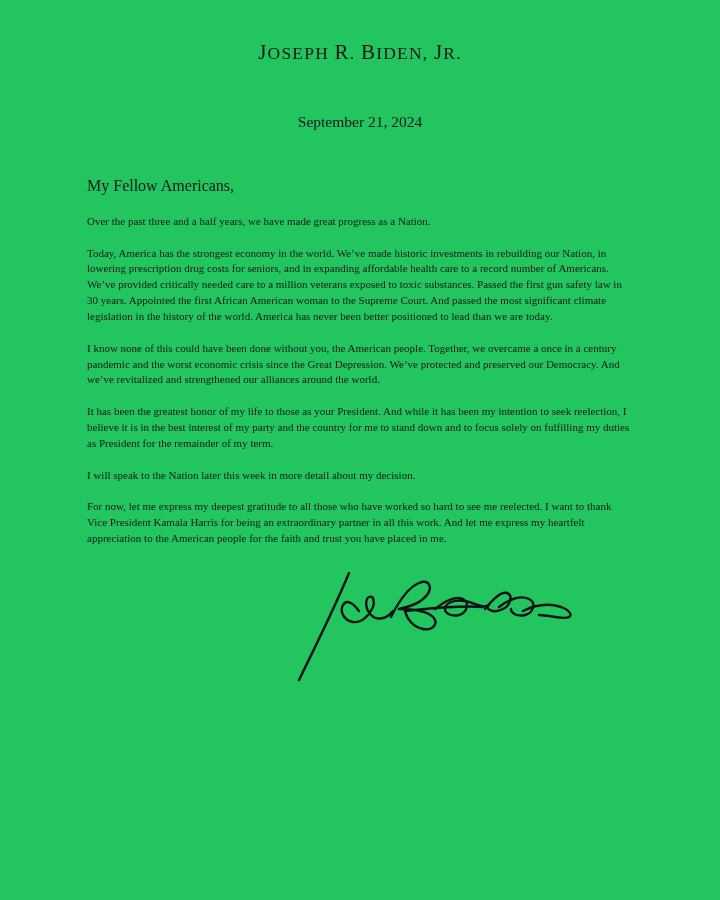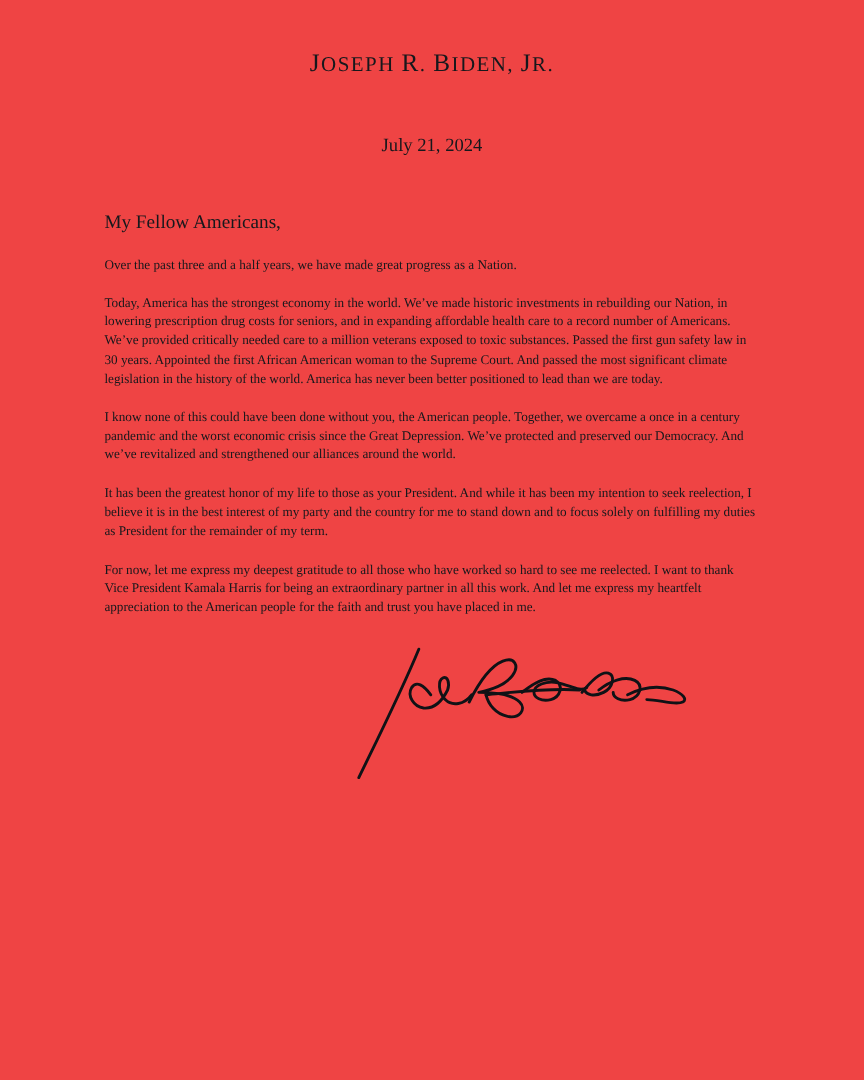--- a/index.html
+++ b/index.html
@@ -11,21 +11,21 @@
     width: 720px;
     height: 900px;
     overflow: hidden;
     font-family: "Liberation Serif", serif;
     color: #1a1a1a;
   }
   .page {
     position: relative;
     width: 720px;
     height: 900px;
-    background: #ef4444;
+    background: #22c55e;
     box-sizing: border-box;
   }
   .letterhead {
     text-align: center;
     padding-top: 40px;
     letter-spacing: 1.2px;
     font-size: 17.5px;
     color: #16181c;
   }
   .letterhead .small-caps-first {
@@ -67,28 +67,29 @@
     top: 0;
   }
 </style>
 </head>
 <body>
 
 <div class="page">
 
   <div class="letterhead"><span class="small-caps-first">J</span>OSEPH <span class="small-caps-first">R</span>. <span class="small-caps-first">B</span>IDEN, <span class="small-caps-first">J</span>R.</div>
 
-  <div class="date">July 21, 2024</div>
+  <div class="date">September 21, 2024</div>
 
   <div class="body-text">
     <div class="salutation">My Fellow Americans,</div>
     <p class="para">Over the past three and a half years, we have made great progress as a Nation.</p>
     <p class="para">Today, America has the strongest economy in the world. We’ve made historic investments in rebuilding our Nation, in lowering prescription drug costs for seniors, and in expanding affordable health care to a record number of Americans. We’ve provided critically needed care to a million veterans exposed to toxic substances. Passed the first gun safety law in 30 years. Appointed the first African American woman to the Supreme Court. And passed the most significant climate legislation in the history of the world. America has never been better positioned to lead than we are today.</p>
     <p class="para">I know none of this could have been done without you, the American people. Together, we overcame a once in a century pandemic and the worst economic crisis since the Great Depression. We’ve protected and preserved our Democracy. And we’ve revitalized and strengthened our alliances around the world.</p>
     <p class="para">It has been the greatest honor of my life to those as your President. And while it has been my intention to seek reelection, I believe it is in the best interest of my party and the country for me to stand down and to focus solely on fulfilling my duties as President for the remainder of my term.</p>
+    <p class="para">I will speak to the Nation later this week in more detail about my decision.</p>
     <p class="para">For now, let me express my deepest gratitude to all those who have worked so hard to see me reelected. I want to thank Vice President Kamala Harris for being an extraordinary partner in all this work. And let me express my heartfelt appreciation to the American people for the faith and trust you have placed in me.</p>
   </div>
 
   <div class="signature-wrap">
     <svg width="300" height="120" viewBox="0 0 300 120">
       <g fill="none" stroke="#101216" stroke-width="2.4" stroke-linecap="round" stroke-linejoin="round">
         <path d="M12 115 C 30 78, 48 42, 62 8"></path>
         <path d="M72 46 C 66 38, 60 34, 56 40 C 52 47, 58 56, 66 57 C 76 58, 82 50, 86 42 C 88 36, 86 30, 82 32 C 78 34, 78 44, 84 50 C 90 56, 100 54, 106 46"></path>
         <path d="M104 52 C 112 36, 122 22, 132 18 C 142 14, 146 22, 140 30 C 134 38, 122 42, 112 44 C 126 44, 140 46, 146 52 C 152 58, 146 66, 136 64 C 126 62, 120 54, 118 46"></path>
         <path d="M148 44 C 158 36, 168 30, 176 34 C 183 38, 180 48, 172 50 C 164 52, 158 48, 158 44 C 158 38, 168 34, 178 36 C 188 38, 196 44, 202 40"></path>

